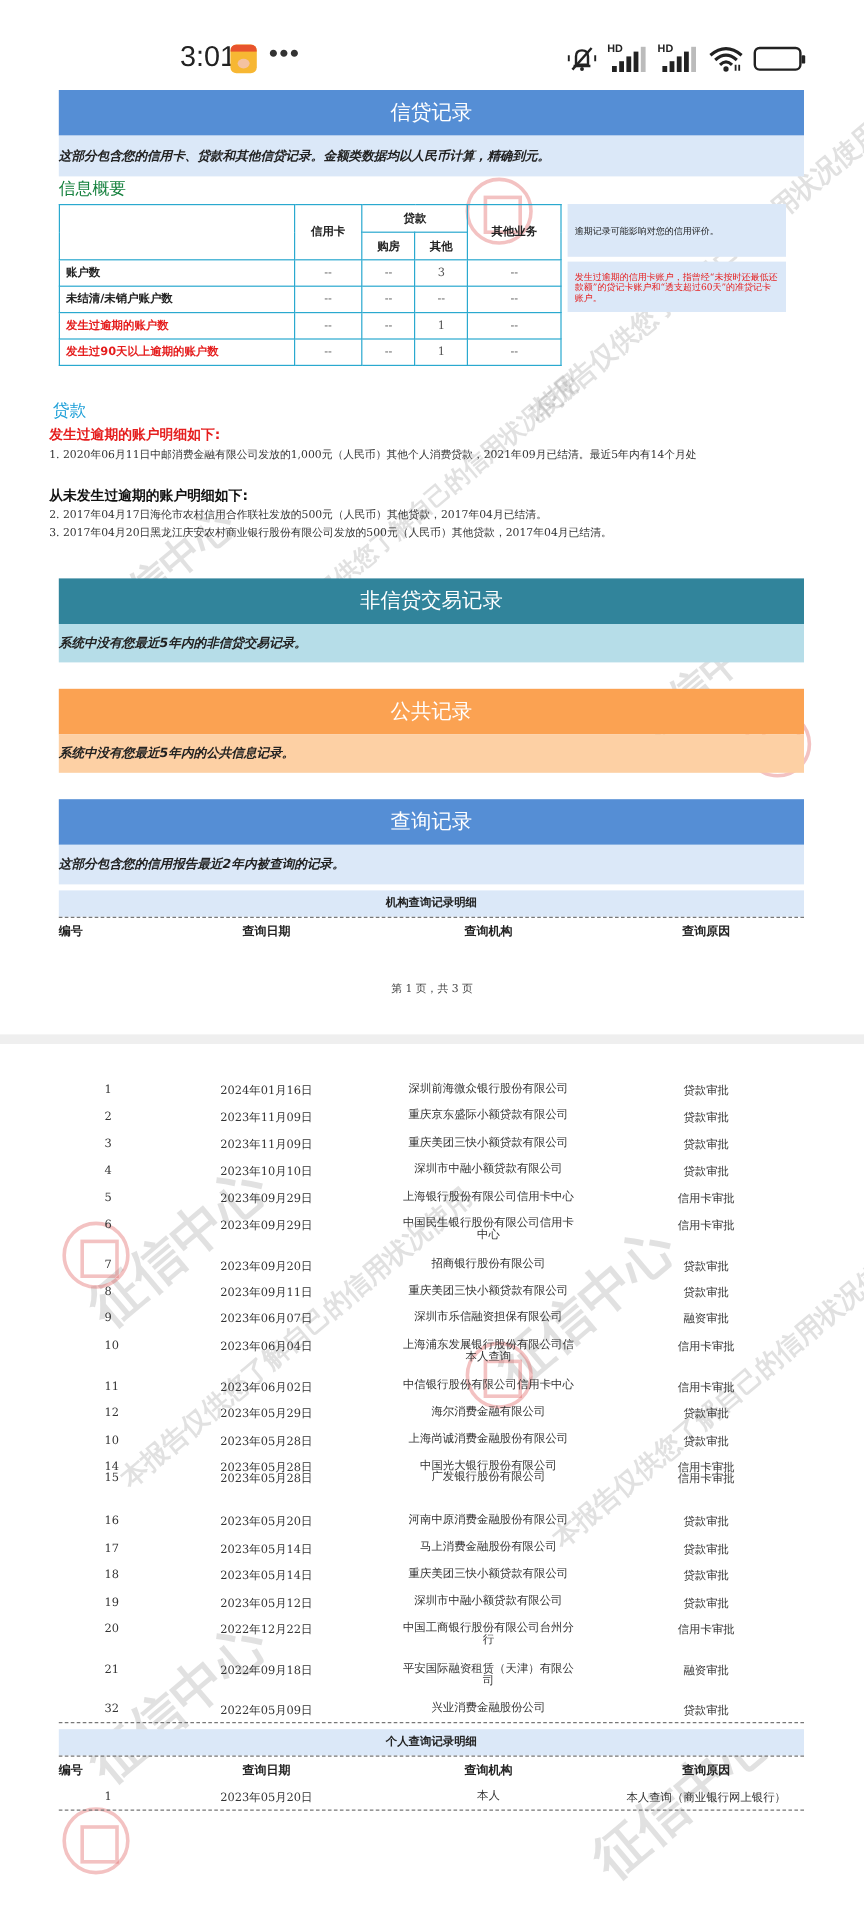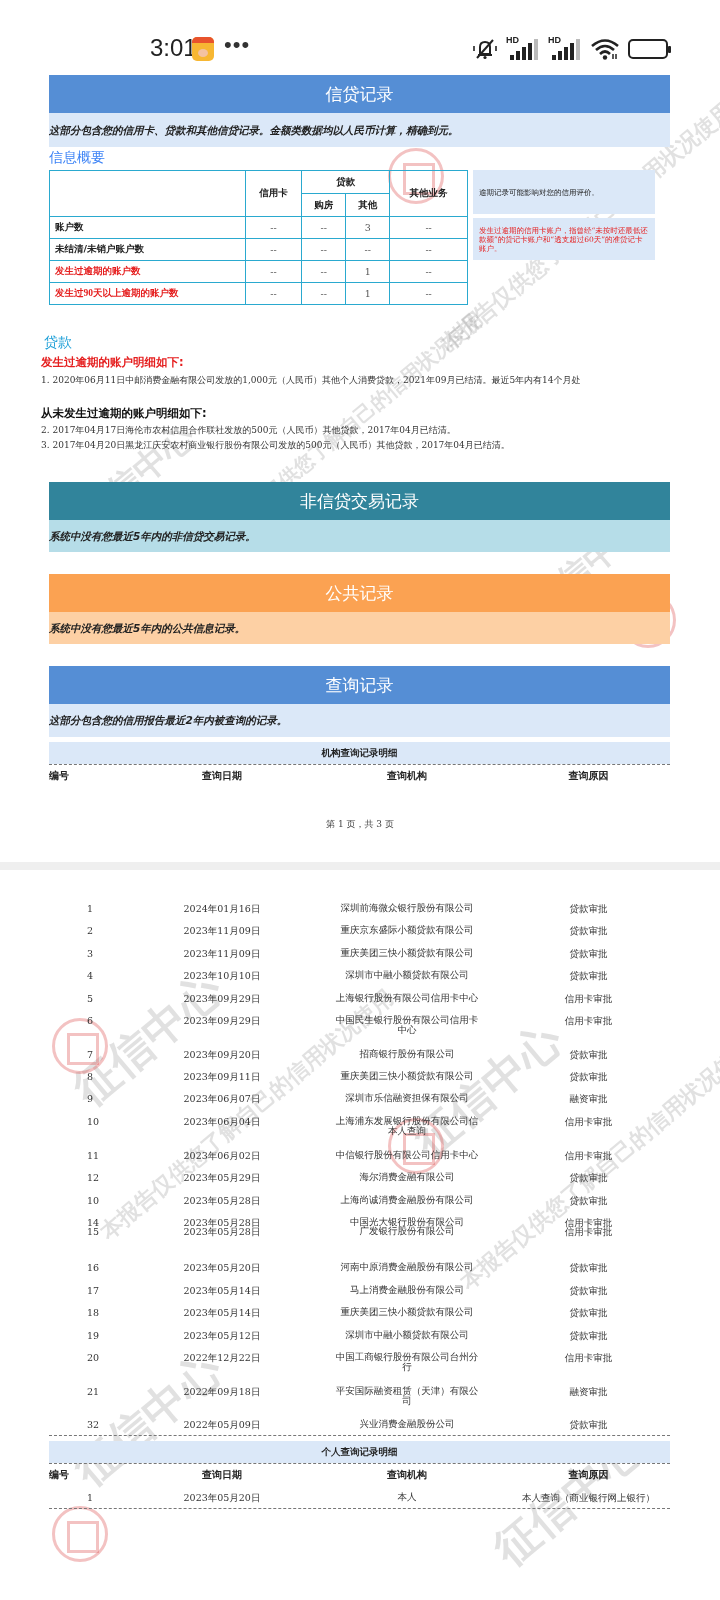--- a/index.html
+++ b/index.html
@@ -31,28 +31,28 @@
   .section-head { position: absolute; left: 49px; width: 621px; color: #fff; text-align: center; font-family: "DejaVu Sans", sans-serif; font-size: 17px; line-height: 38px; height: 38px; }
   .section-sub { position: absolute; left: 49px; width: 621px; text-align: left; font-family: "DejaVu Sans", sans-serif; font-style: italic; font-weight: bold; font-size: 10.5px; color: #222; height: 34px; line-height: 34px; }
 
   .blue-head { background: #558ed5; }
   .blue-sub { background: #dbe8f8; }
   .teal-head { background: #31849b; }
   .teal-sub { background: #b6dde8; }
   .orange-head { background: #fba252; }
   .orange-sub { background: #fdd0a4; }
 
-  .subtitle-blue { position: absolute; left: 49px; font-family: "DejaVu Sans", sans-serif; font-size: 14px; color: #3b82f6; }
+  .subtitle-blue { position: absolute; left: 49px; font-family: "DejaVu Sans", sans-serif; font-size: 14px; color: #15803d; }
 
   
   table.ov { position: absolute; left: 49px; top: 98px; width: 419px; border-collapse: collapse; font-family: "DejaVu Sans", sans-serif; font-size: 9.5px; }
   table.ov td, table.ov th { border: 1px solid #2aa9cf; text-align: center; height: 22px; font-weight: bold; }
   table.ov th { font-weight: bold; color: #222; }
   table.ov td.lbl { text-align: left; padding-left: 5px; font-weight: bold; }
-  table.ov td.red { color: #e51e1e; font-family: Liberation Serif, serif; }
+  table.ov td.red { color: #e51e1e; }
   table.ov td.v { font-weight: normal; font-family: "DejaVu Serif", serif; color: #555; }
 
   .notes { position: absolute; left: 473px; top: 98px; width: 182px; font-family: "DejaVu Serif", serif; font-size: 7.5px; line-height: 9px; }
   .note { background: #dbe8f8; padding: 4px 6px; margin-bottom: 4px; display: flex; align-items: center; }
   .note.red { color: #e51e1e; }
 
   .loan-title { position: absolute; left: 44px; top: 262px; font-family: "DejaVu Sans", sans-serif; font-size: 14px; color: #1fa0d8; }
   .loan-h-red { position: absolute; left: 41px; top: 283px; font-family: "DejaVu Sans", sans-serif; font-weight: bold; font-size: 11.5px; color: #e51e1e; }
   .loan-h-black { position: absolute; left: 41px; top: 334px; font-family: "DejaVu Sans", sans-serif; font-weight: bold; font-size: 11.5px; color: #111; }
   .loan-item { position: absolute; left: 41px; width: 630px; font-size: 9px; line-height: 13px; color: #333; }

